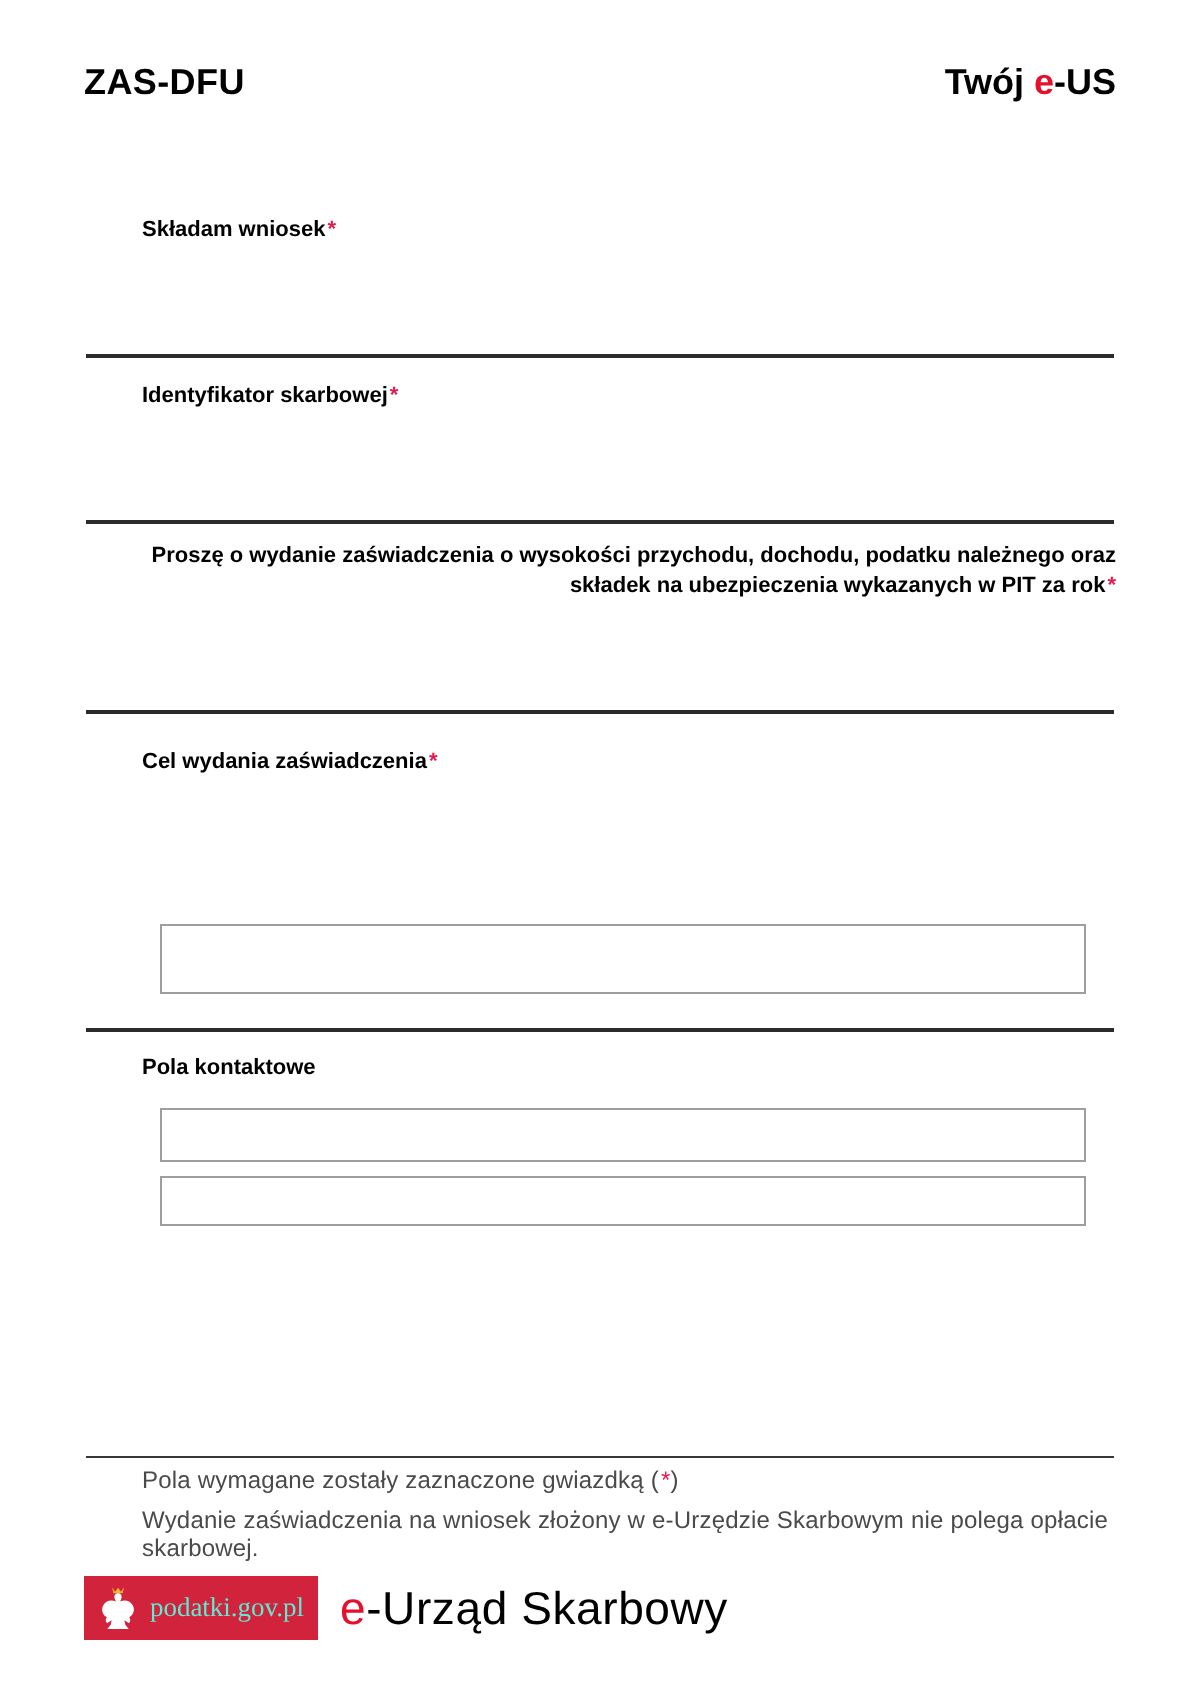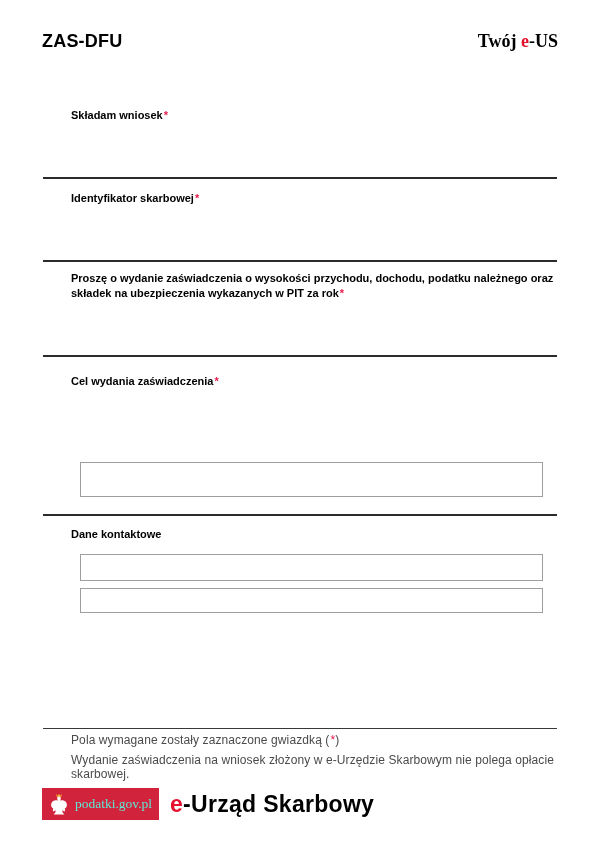--- a/index.html
+++ b/index.html
@@ -9,30 +9,30 @@
     background:#ffffff; color:#000;
     font-family:"Liberation Sans", sans-serif;
     overflow:hidden;
   }
   .form-code {
     position:absolute; left:42px; top:31px;
     font-size:18px; font-weight:700; letter-spacing:.2px;
   }
   .brand {
     position:absolute; right:42px; top:31px;
-    font-size:18px; font-weight:700; white-space:pre;font-family:Liberation Serif, serif;
+    font-size:18px; font-weight:700; white-space:pre;
   }
   .red { color:#e5102e; }
   .title {
     position:absolute; left:0; right:0; top:80px;
     text-align:center; font-size:12px; font-weight:700; letter-spacing:.2px;
   }
   .label {
     position:absolute; left:71px;
-    font-size:11px; font-weight:700; line-height:14.5px;
+    font-size:11px; font-weight:700; line-height:14.5px;text-align:right;
   }
   .label.para { width:487px; }
   .req { color:#e31b4c; margin-left:1px; }
   .divider {
     position:absolute; left:43px; width:514px; height:2px; background:#2b2b2b;
   }
   .divider.thin { height:1px; background:#383838; }
   .field {
     position:absolute; left:80px; width:463px;
     border:1px solid #9e9e9e; background:#fff;
@@ -46,21 +46,21 @@
   .footer-logo {
     position:absolute; left:42px; top:788px;
     display:flex; align-items:center; gap:11px;
   }
   .badge {
     width:117px; height:32px; background:#d2233c; color:#5eead4;
     display:flex; align-items:center; justify-content:center; gap:6px;
   }
   .badge-text { font-family:"Liberation Serif", serif; font-size:13.5px; }
   .eagle { display:flex; align-items:center; }
-  .eus-brand { font-size:23px; font-weight:700; letter-spacing:.3px; }
+  .eus-brand { font-size:23px; font-weight:400; letter-spacing:.3px; }
 </style>
 </head>
 <body>
 
 <div class="page">
 
   <div class="form-code">ZAS-DFU</div>
   <div class="brand"><span>Twój </span><span class="red">e</span><span>-US</span></div>
 
   <div class="label" style="top:108px;"><span>Składam wniosek</span><span class="req">*</span></div>
@@ -69,21 +69,21 @@
   <div class="label" style="top:191px;"><span>Identyfikator skarbowej</span><span class="req">*</span></div>
   <div class="divider" style="top:260px;"></div>
 
   <div class="label para" style="top:271px;"><span>Proszę o wydanie zaświadczenia o wysokości przychodu, dochodu, podatku należnego oraz składek na ubezpieczenia wykazanych w PIT za rok</span><span class="req">*</span></div>
   <div class="divider" style="top:355px;"></div>
 
   <div class="label" style="top:374px;"><span>Cel wydania zaświadczenia</span><span class="req">*</span></div>
   <input type="text" class="field" style="top: 462px; height: 35px;" value="">
   <div class="divider" style="top:514px;"></div>
 
-  <div class="label" style="top:527px;"><span>Dane kontaktowe</span><span class="req"></span></div>
+  <div class="label" style="top:527px;"><span>Pola kontaktowe</span><span class="req"></span></div>
   <input type="text" class="field" style="top: 554px; height: 27px;" value="">
   <input type="text" class="field" style="top: 588px; height: 25px;" value="">
 
   <div class="divider thin" style="top:728px;"></div>
   <div class="footnote" style="top:733px;"><span>Pola wymagane zostały zaznaczone gwiazdką (</span><span class="req">*</span><span>)</span></div>
   <div class="footnote" style="top:753px;">Wydanie zaświadczenia na wniosek złożony w e-Urzędzie Skarbowym nie polega opłacie skarbowej.</div>
 
   <div class="footer-logo">
     <div class="badge">
       <span class="eagle">

